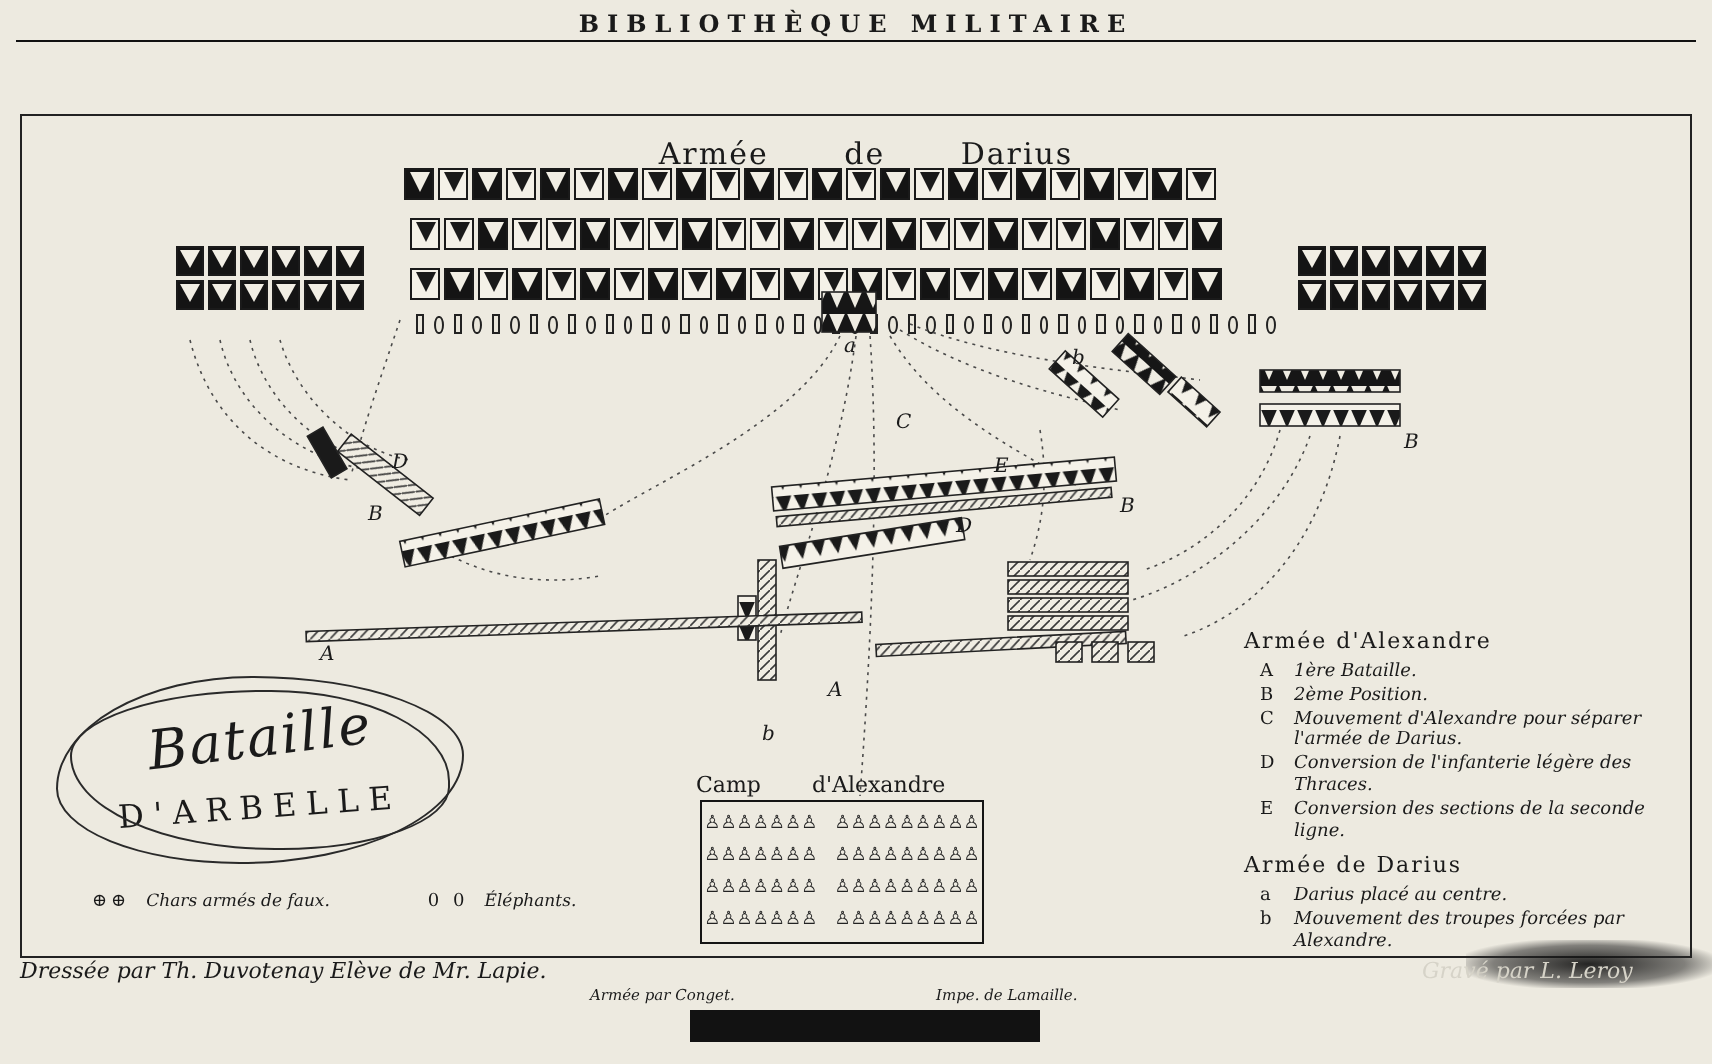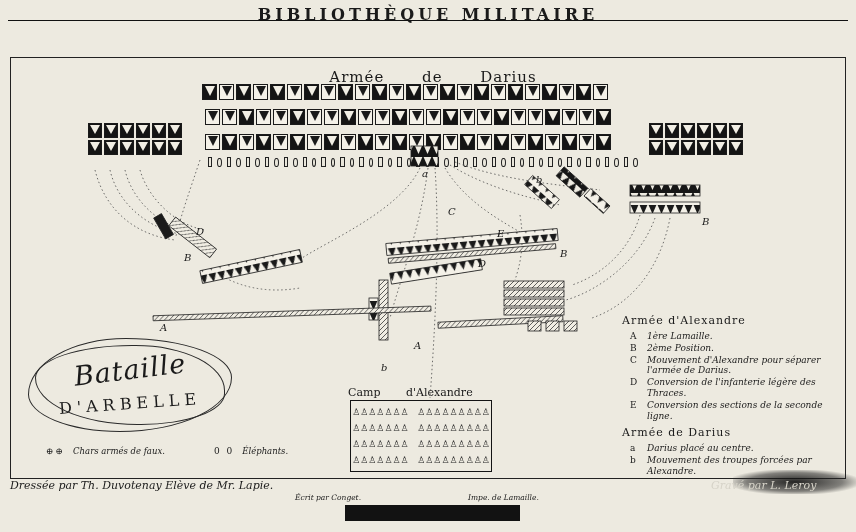--- a/index.html
+++ b/index.html
@@ -1,19 +1,19 @@
 <!DOCTYPE html>
 <html><head>
 <meta charset="utf-8">
 <style>
   html,body{margin:0;padding:0;background:#d8d5cc;}
   .page{position:relative;width:856px;height:532px;background:#edeae0;
         font-family:"DejaVu Serif", serif;color:#1a1a1a;overflow:hidden;}
   .title{position:absolute;top:5px;left:0;right:0;text-align:center;
-         font-size:16px;font-weight:bold;letter-spacing:4px;}
+         font-size:12px;font-weight:bold;letter-spacing:4px;}
   .title-rule{position:absolute;top:20px;left:8px;right:8px;height:1px;background:#111;}
   .map-border{position:absolute;left:10px;top:57px;width:834px;height:420px;
               border:1px solid #222;}
   .darius-header{position:absolute;left:258px;top:68px;width:350px;text-align:center;
                  font-size:15px;word-spacing:32px;letter-spacing:1px;}
   
   .unit-row{position:absolute;display:flex;gap:2px;}
   .unit{width:13px;height:14px;border:1px solid #1a1a1a;background:#f4f1e8;
         display:inline-flex;align-items:flex-start;justify-content:center;box-sizing:content-box;}
   .unit::after{content:"";width:0;height:0;border-left:5px solid transparent;
@@ -342,21 +342,21 @@
     <span class="key-icon">⊕⊕</span>
     <span>Chars armés de faux.</span>
     <span class="key-icon" style="margin-left:14px;padding-left:27px;">0 0</span>
     <span>Éléphants.</span>
   </div>
 
   <div class="legend">
     <div class="legend-header">Armée d'Alexandre</div>
     <div class="legend-item">
       <span class="lkey">A</span>
-      <span class="ltext">1ère Lamaille.</span>
+      <span class="ltext">1ère Bataille.</span>
     </div>
     <div class="legend-item">
       <span class="lkey">B</span>
       <span class="ltext">2ème Position.</span>
     </div>
     <div class="legend-item">
       <span class="lkey">C</span>
       <span class="ltext">Mouvement d'Alexandre pour séparer l'armée de Darius.</span>
     </div>
     <div class="legend-item">
@@ -372,20 +372,20 @@
       <span class="lkey">a</span>
       <span class="ltext">Darius placé au centre.</span>
     </div>
     <div class="legend-item">
       <span class="lkey">b</span>
       <span class="ltext">Mouvement des troupes forcées par Alexandre.</span>
     </div>
   </div>
 
   <span class="credit" style="left:10px;top:479px;">Dressée par Th. Duvotenay Elève de Mr. Lapie.</span>
-  <span class="credit small" style="left:295px;top:493px;">Écrit par Conget.</span>
+  <span class="credit small" style="left:295px;top:493px;">Armée par Conget.</span>
   <span class="credit small" style="left:468px;top:493px;text-align:right;">Impe. de Lamaille.</span>
   <div class="smudge"></div>
   <span class="credit on-dark" style="left:711px;top:479px;">Gravé par L. Leroy</span>
 
   <div class="redaction-bar"></div>
 
 </div>
 
 </body></html>

